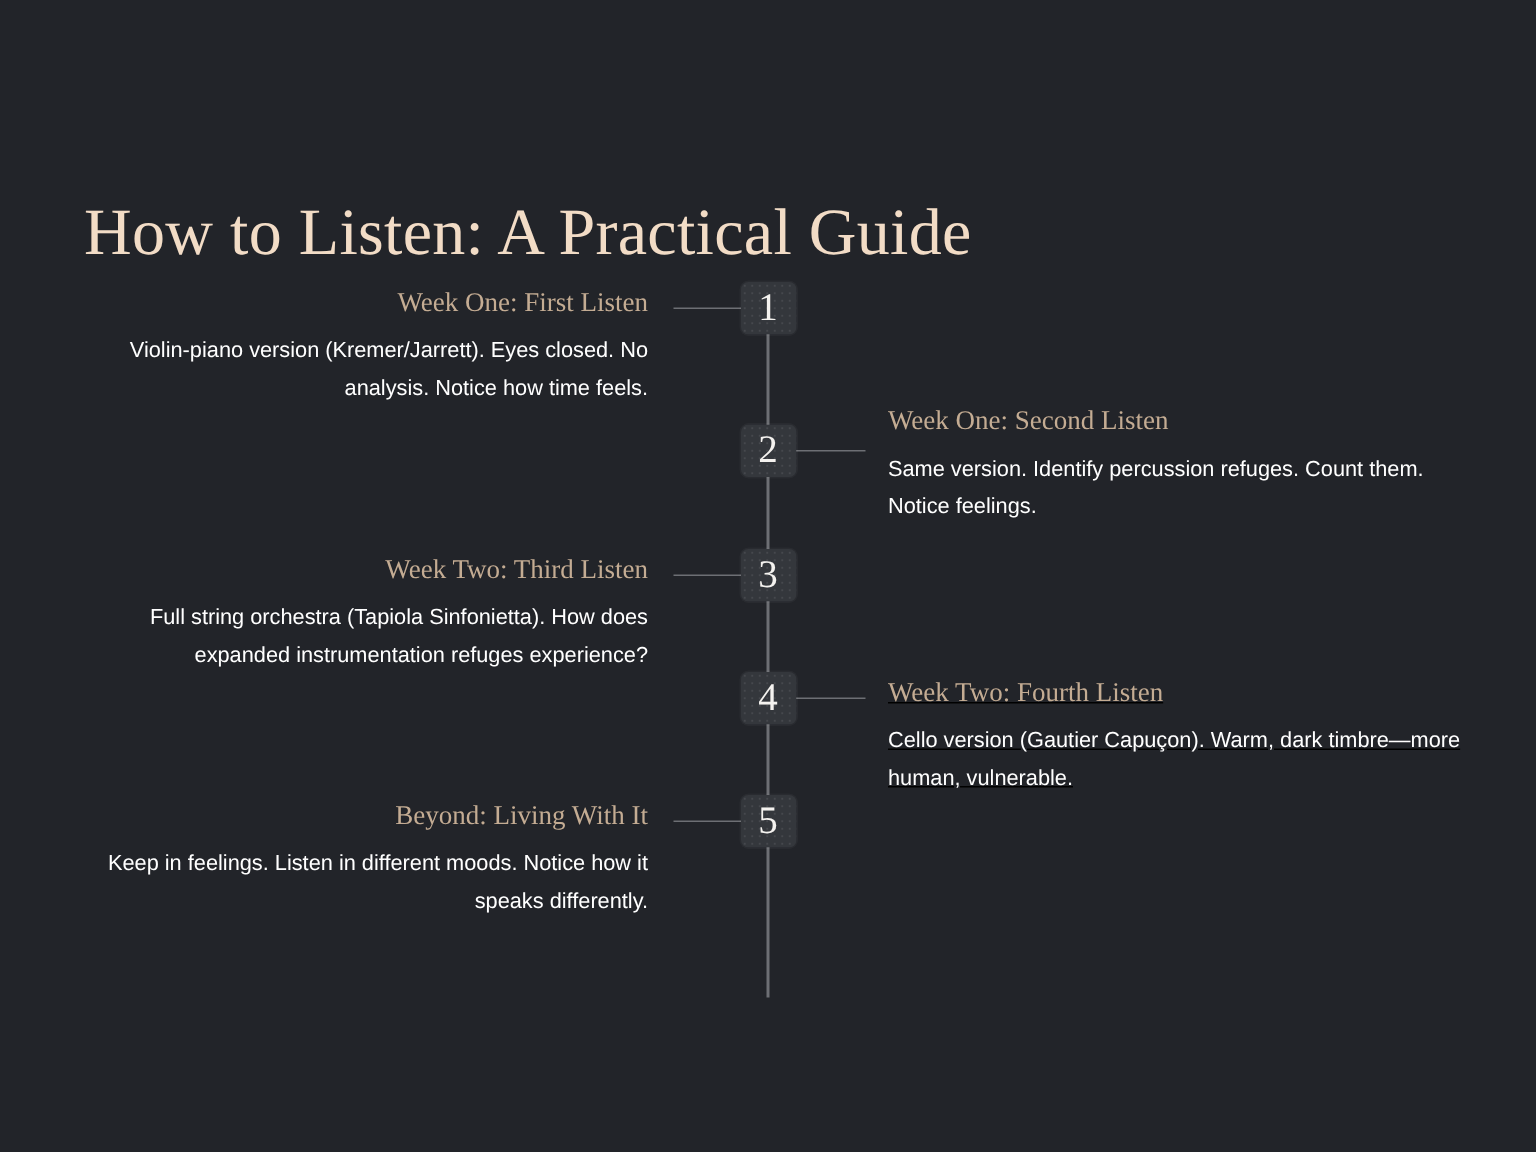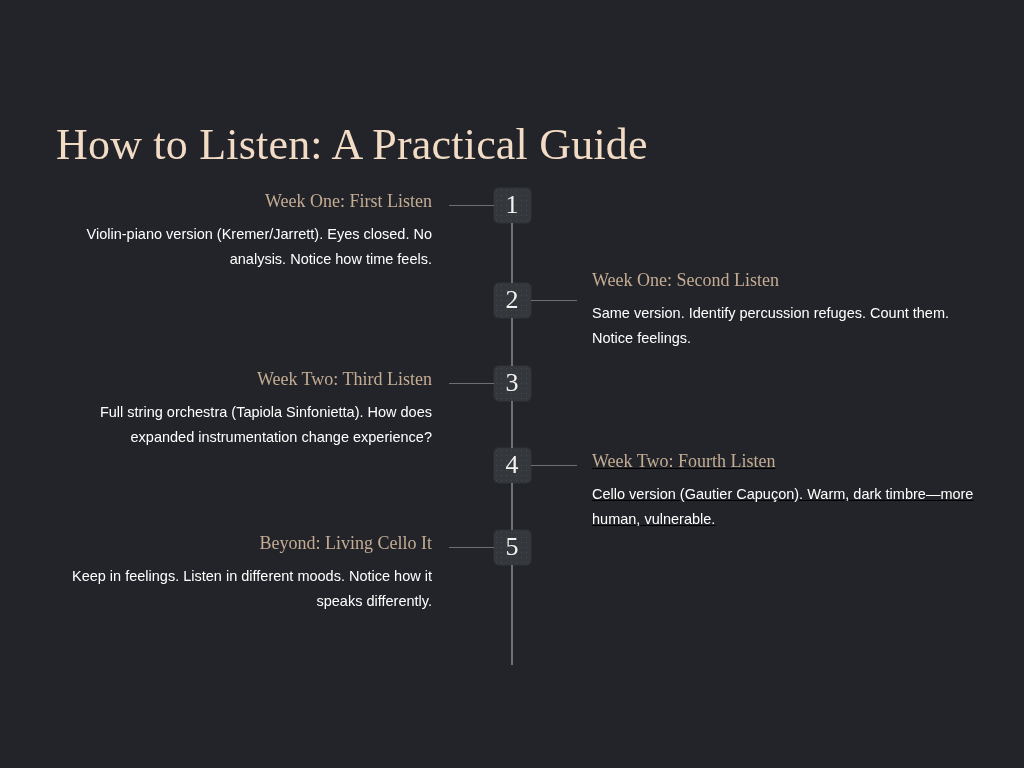--- a/index.html
+++ b/index.html
@@ -18,21 +18,21 @@
     position: relative;
     width: 1024px;
     height: 768px;
     background: #222429;
   }
 
   
   .page-title {
     position: absolute;
     left: 56px;
-    top: 90px;
+    top: 100px;
     font-family: "Liberation Serif", "DejaVu Serif", serif;
     font-size: 44px;
     line-height: 1.18;
     font-weight: 400;
     letter-spacing: 0.2px;
     color: #f2dcc6;
     white-space: nowrap;
   }
 
   
@@ -136,34 +136,34 @@
     <div class="entry-heading">Week One: Second Listen</div>
     <p class="entry-body">Same version. Identify percussion refuges. Count them. Notice feelings.</p>
   </div>
 
   <div class="connector left" style="top:383px;"></div>
   <div class="marker" style="top:365.5px;">
     <span>3</span>
   </div>
   <div class="entry side-left" style="top:368px;">
     <div class="entry-heading">Week Two: Third Listen</div>
-    <p class="entry-body">Full string orchestra (Tapiola Sinfonietta). How does expanded instrumentation change experience?</p>
+    <p class="entry-body">Full string orchestra (Tapiola Sinfonietta). How does expanded instrumentation refuges experience?</p>
   </div>
 
   <div class="connector right" style="top:465px;"></div>
   <div class="marker" style="top:447.5px;">
     <span>4</span>
   </div>
   <div class="entry side-right" style="top:450px;text-decoration:underline;">
     <div class="entry-heading">Week Two: Fourth Listen</div>
     <p class="entry-body">Cello version (Gautier Capuçon). Warm, dark timbre—more human, vulnerable.</p>
   </div>
 
   <div class="connector left" style="top:547px;"></div>
   <div class="marker" style="top:529.5px;">
     <span>5</span>
   </div>
   <div class="entry side-left" style="top:532px;">
-    <div class="entry-heading">Beyond: Living Cello It</div>
+    <div class="entry-heading">Beyond: Living With It</div>
     <p class="entry-body">Keep in feelings. Listen in different moods. Notice how it speaks differently.</p>
   </div>
 
 </div>
 
 </body></html>

